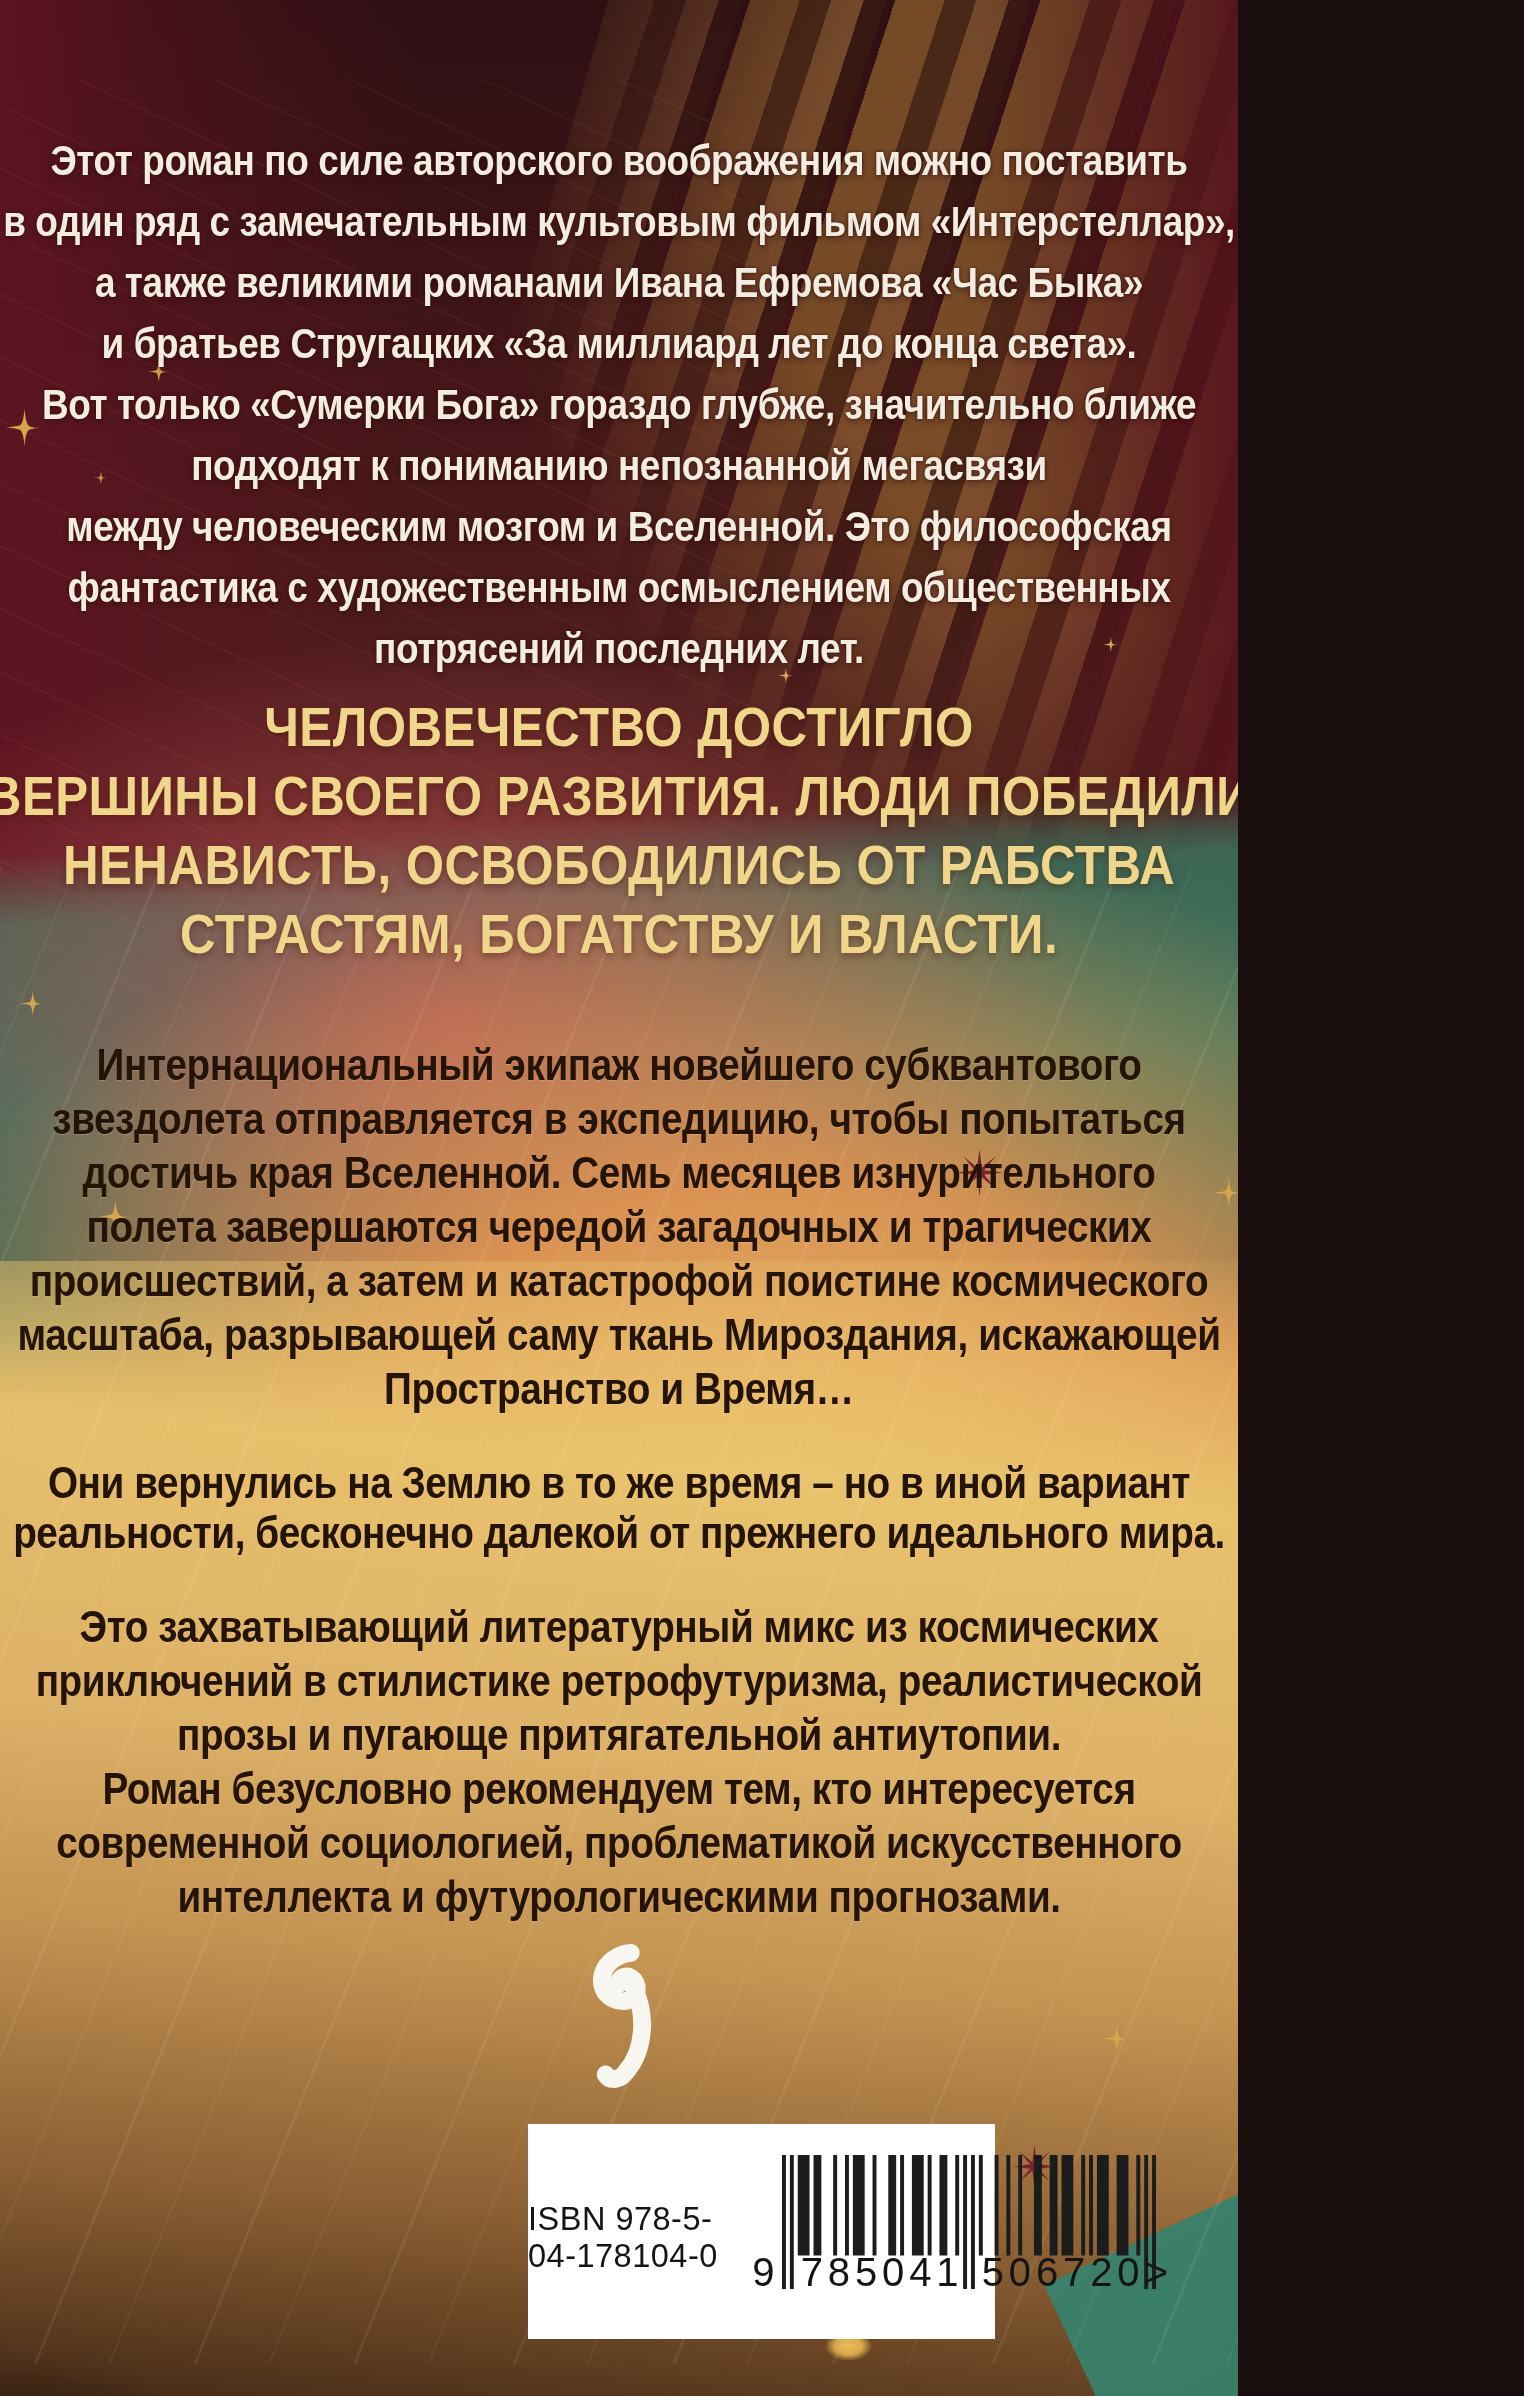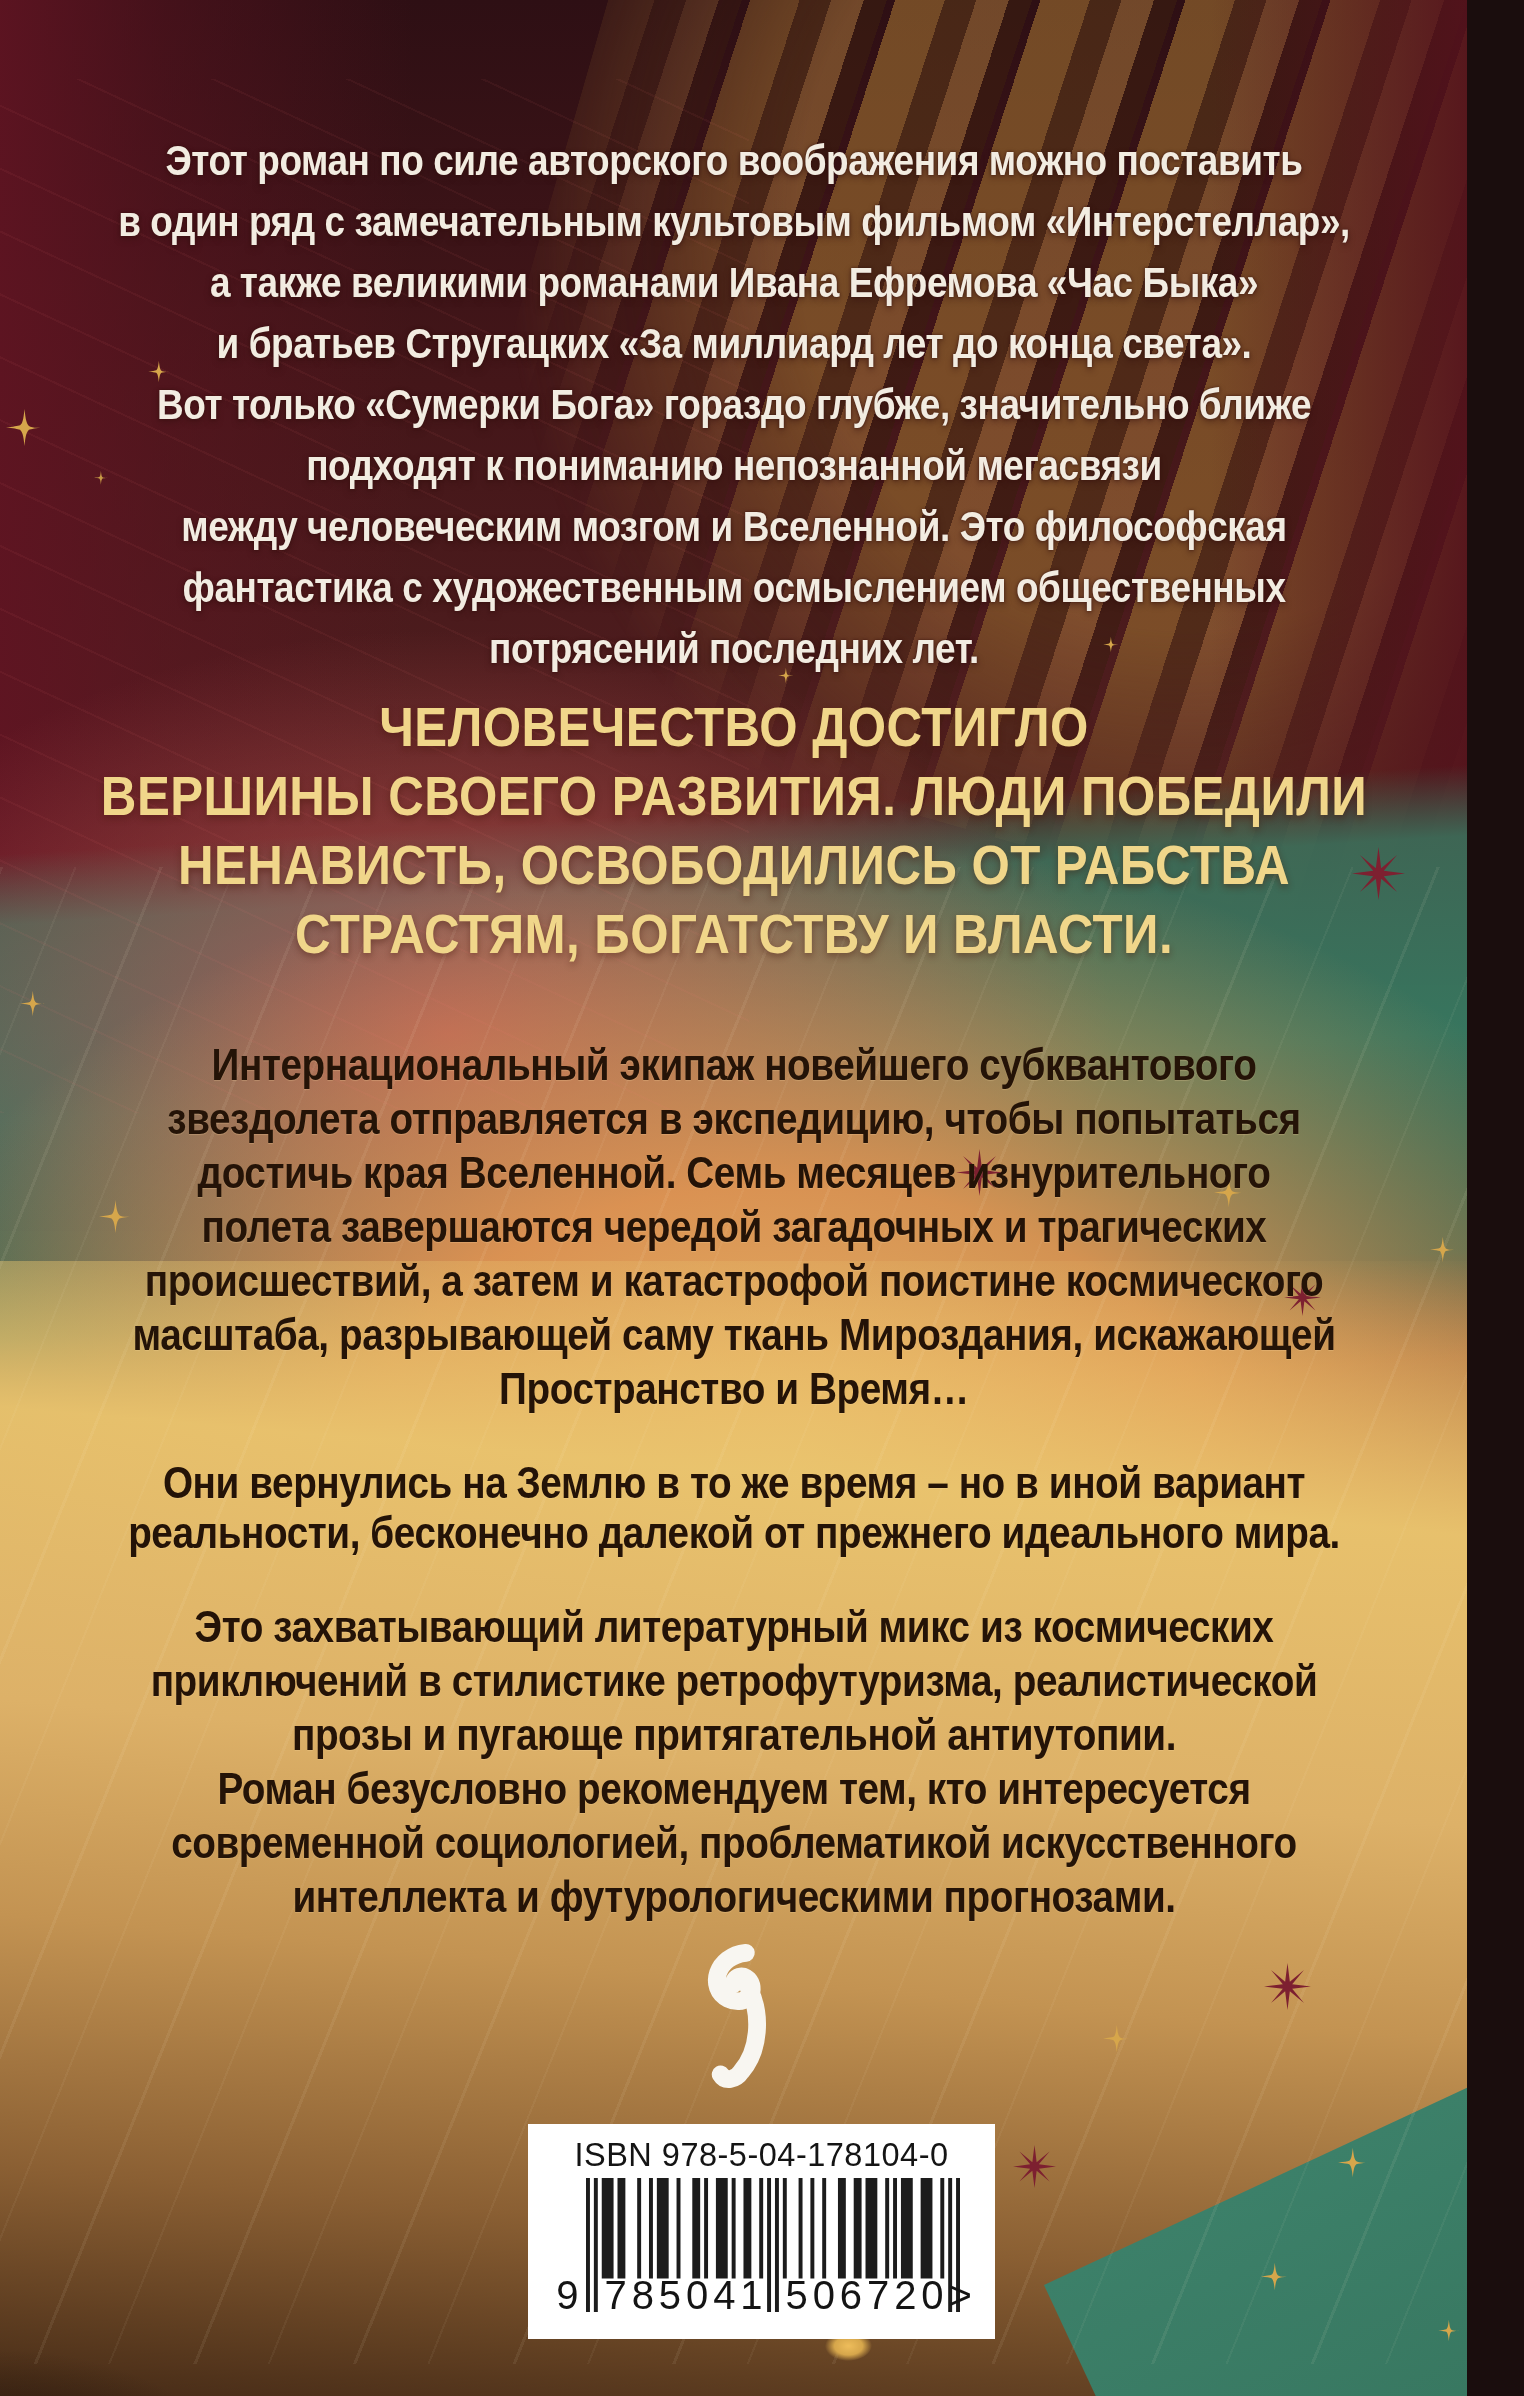--- a/index.html
+++ b/index.html
@@ -1,16 +1,16 @@
 <!DOCTYPE html>
 <html><head>
 <meta charset="utf-8">
 <style>
   html,body{margin:0;padding:0;background:#1a0d0d;}
-  .page{position:relative;width:1467px;height:2397px;overflow:hidden;
+  .page{position:relative;width:1238px;height:2397px;overflow:hidden;
         font-family:"Liberation Sans",sans-serif;background:#3a151b;}
 
   
   .bg{position:absolute;pointer-events:none;}
   .bg-base{inset:0;background:linear-gradient(180deg,#2e0f14 0%,#441619 16%,#4e1d1e 30%,
            #5b2a22 42%,#7a4630 52%,#a06a40 63%,#c0904f 74%,#a87844 84%,#5c3a20 94%,#35200f 100%);}
   .bg-leftred{left:0;top:0;width:414px;height:1231px;
            background:linear-gradient(90deg,rgba(96,20,34,.9),rgba(96,20,34,.45) 40%,rgba(96,20,34,0) 100%);}
   .bg-rightred{right:0;top:0;width:256px;height:985px;
            background:linear-gradient(270deg,rgba(84,18,28,.9),rgba(84,18,28,0) 100%);}
@@ -53,21 +53,21 @@
           font-size:44px;line-height:50px;color:#241307;text-shadow:0 1px 1px rgba(255,224,168,.25);}
   .recommend{top:1600px;width:1537px;transform:translateX(-50%) scaleX(.88);transform-origin:50% 0;
           font-size:44px;line-height:54px;color:#241307;text-shadow:0 1px 1px rgba(255,224,168,.25);}
 
   
   .logo{position:absolute;left:50%;top:1943px;transform:translateX(-50%);}
   .logo path{fill:none;stroke:#f8f6f1;stroke-width:12;stroke-linecap:round;}
 
   
   .isbnbox{position:absolute;left:528px;top:2124px;width:467px;height:215px;background:#ffffff;
-           display:flex;flex-direction:column;align-items:center;}
+           display:flex;align-items:center;}
   .isbn-label{margin-top:12.8px;font-size:32.5px;letter-spacing:0.5px;color:#141414;}
   .barcode{position:relative;width:418px;height:156px;margin-top:3.9px;}
   .barcode svg{position:absolute;left:33px;top:0;width:374px;height:134px;}
   .bc-digits{position:absolute;left:0;top:95px;width:100%;height:47px;font-size:40px;color:#141414;}
   .bc-digits span{position:absolute;display:block;text-align:center;}
   .bc-first{left:0;width:29.6px;}
   .bc-g1{left:51px;width:165px;letter-spacing:4.9px;}
   .bc-g2{left:232px;width:165px;letter-spacing:4.9px;}
   .bc-suffix{left:396px;width:23.6px;}
 

